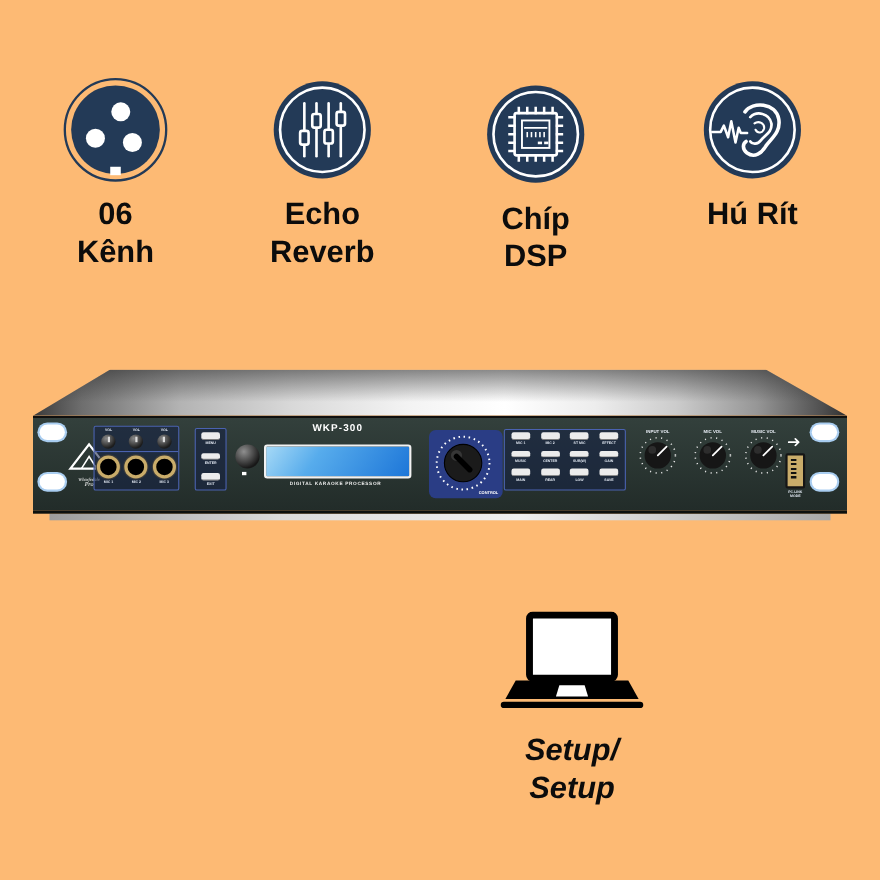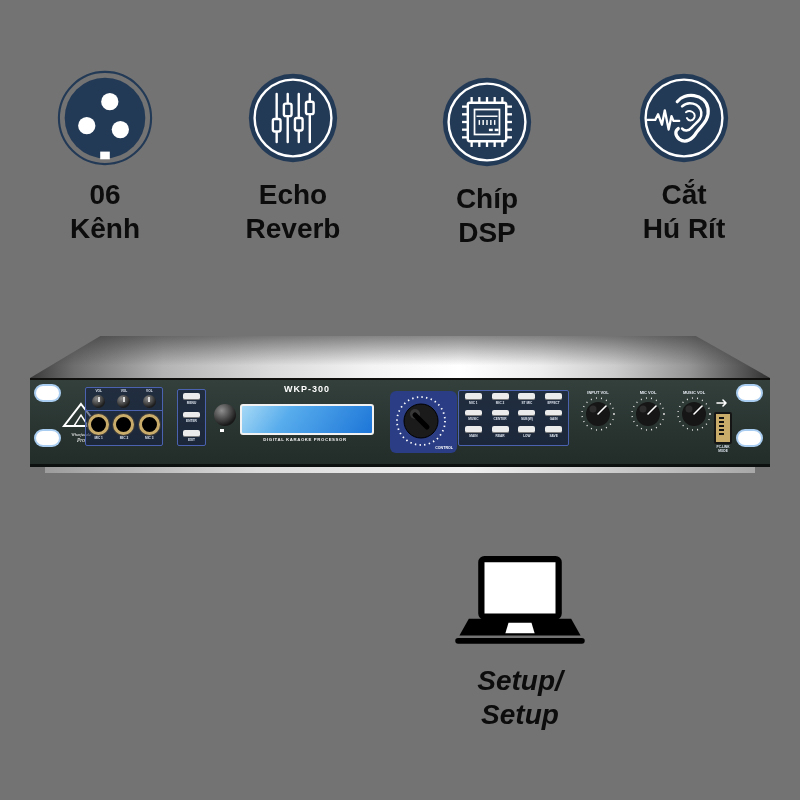--- a/index.html
+++ b/index.html
@@ -1,16 +1,16 @@
 <!DOCTYPE html>
 <html style="--c-navy: #233a57; --c-panel: #2b3633; --c-accent: #2a3d85; --c-lcd: #2a85e0; --c-gold: #c9ac6a;"><head>
 <meta charset="utf-8">
 <style>
   html,body{margin:0;padding:0;background:#fff;}
-  #canvas{position:relative;width:800px;height:800px;background:#737373;overflow:hidden;
+  #canvas{position:relative;width:800px;height:800px;background:#fdba74;overflow:hidden;
           font-family:"Liberation Sans", sans-serif;}
 
   
   .feature{position:absolute;width:190px;text-align:center;}
   .feature .icon-wrap{width:96px;height:96px;margin:0 auto;}
   .feature-label{margin-top:12px;font-size:28px;line-height:34px;font-weight:bold;color:#0c0c0c;}
   .navy-fill{fill:var(--c-navy);}
   .navy-stroke{stroke:var(--c-navy);}
   .white-stroke{stroke:#fff;fill:none;}
 
@@ -173,21 +173,20 @@
         <circle cx="50" cy="50" r="40" class="white-stroke" stroke-width="2.5"></circle>
         <g class="white-stroke" stroke-linecap="round" stroke-linejoin="round">
           <path d="M43,33 C50,23 72,24 75,40 C77,52 68,58 63,65 C59,72 52,77 45,72 C40,68 41,63 44,61" stroke-width="3.4"></path>
           <path d="M48,38 C54,32 66,34 68,44 C69,52 62,55 58,60 C55,64 50,64 48,61" stroke-width="2.6"></path>
           <path d="M52,44 C56,41 62,44 61,49 C60,53 55,54 53,50" stroke-width="2"></path>
           <path d="M12,52 H20 L23,46 L27,57 L30,42 L34,62 L37,48 L39,53 H45" stroke-width="2.4"></path>
         </g>
       </svg>
     </div>
     <div class="feature-label">
-      <div>Cắt</div>
       <div>Hú Rít</div>
     </div>
   </div>
 
   <div class="device">
     <div class="device-top"></div>
 
     <div class="panel">
 
       <div class="ear-oval" style="left:6px;top:6px;"></div>

